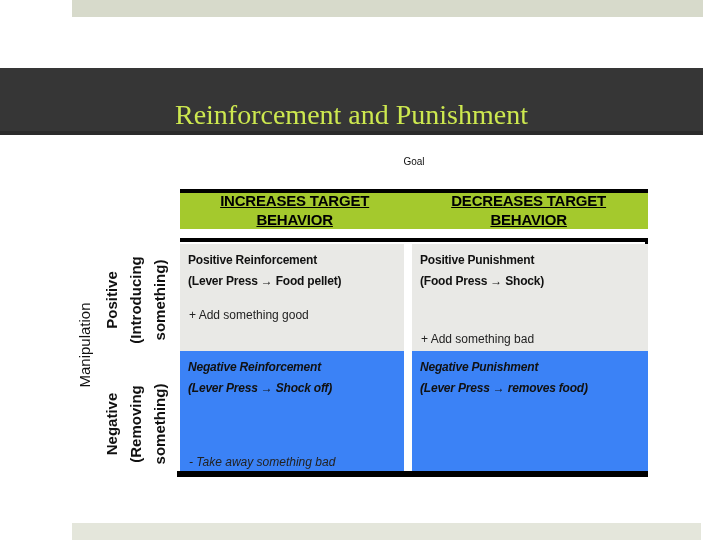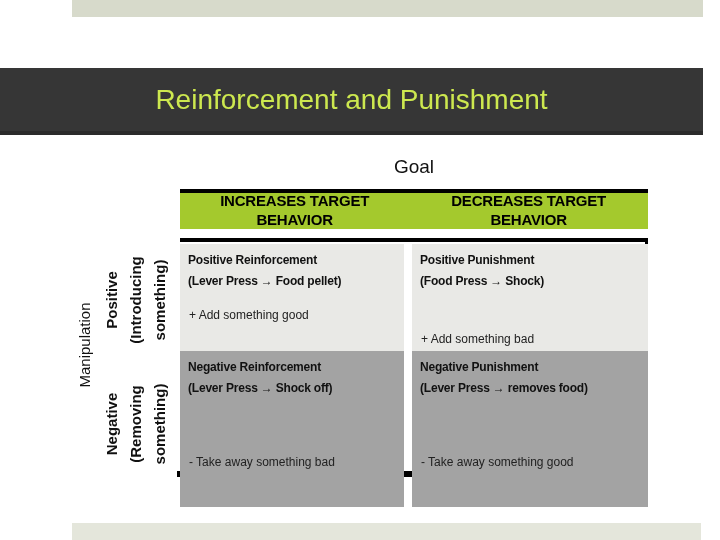--- a/index.html
+++ b/index.html
@@ -19,52 +19,52 @@
   }
   .bottom-band {
     position: absolute; left: 72px; top: 523px; width: 629px; height: 17px;
     background: var(--accent-band-bottom, #e4e6db);
   }
 
   .title-bar {
     position: absolute; left: 0; top: 68px; width: 703px; height: 63px;
     background: var(--title-bar-bg, #363636);
     border-bottom: 4px solid #2b2b2b;
-    display: flex; align-items: center; justify-content: center;
+    display: flex; align-items: flex-end; justify-content: center; font-family: Liberation Serif, serif;
   }
   .title-text {
     color: var(--title-text, #cde84f);
     font-size: 28px;
     white-space: nowrap;
   }
 
   .goal-label {
     position: absolute; left: 180px; top: 156px; width: 468px;
-    text-align: center; font-size: 19px; color: #111;
+    text-align: center; font-size: 10px; color: #111;
   }
 
   .t-top-line   { position: absolute; left: 180px; top: 189px; width: 468px; height: 4px; background: #000; }
   .t-header     { position: absolute; left: 180px; top: 193px; width: 468px; height: 36px;
-                  background: var(--header-green, #a4c92d); display: flex; }
+                  background: var(--header-green, #a4c92d); display: flex; text-decoration: underline; }
   .t-header .hcell {
     display: flex; align-items: center; justify-content: center;
     font-weight: bold; font-size: 15px; letter-spacing: -0.2px;
     line-height: 1.25; text-align: center; color: #000; padding: 0 14px; box-sizing: border-box;
   }
   .hcell.left  { flex-basis: 49%; }
   .hcell.right { flex-basis: 51%; }
   .t-header-line { position: absolute; left: 180px; top: 238px; width: 468px; height: 4px; background: #000; }
   .t-right-line  { position: absolute; left: 645px; top: 241px; width: 3px; height: 236px; background: #000; }
   .t-bottom-line { position: absolute; left: 177px; top: 471px; width: 471px; height: 6px; background: #000; }
 
   .cell { position: absolute; box-sizing: border-box; padding: 6px 5px 5px 8px; }
   .c-left  { left: 180px; width: 224px; }
   .c-right { left: 412px; width: 236px; padding-right: 28px; }
   .c-r1 { top: 244px; height: 107px; background: var(--row1-bg, #e9e9e6); }
-  .c-r2 { top: 351px; height: 156px; background: #a3a3a3; }
+  .c-r2 { top: 351px; height: 120px; background: #3b82f6; font-style: italic; }
   .cell .ctitle, .cell .cdetail {
     font-weight: bold; font-size: 12px; letter-spacing: -0.2px;
     line-height: 21px; color: #111;
   }
   .cell .cnote {
     position: absolute; left: 9px; font-size: 12px; color: #222; white-space: nowrap;
   }
   .note-r1-mid    { top: 64px; }
   .note-r1-bottom { top: 88px; }
   .note-r2-bottom { top: 104px; }
@@ -121,21 +121,20 @@
 
   <div class="cell c-left c-r2">
     <div class="ctitle">Negative Reinforcement</div>
     <div class="cdetail">(Lever Press → Shock off)</div>
     <div class="cnote note-r2-bottom">- Take away something bad</div>
   </div>
 
   <div class="cell c-right c-r2">
     <div class="ctitle">Negative Punishment</div>
     <div class="cdetail">(Lever Press → removes food)</div>
-    <div class="cnote note-r2-bottom">- Take away something good</div>
   </div>
 
   <div class="manipulation-label">Manipulation</div>
 
   <div class="rot-row-header rot-positive">
     <span>Positive</span>
     <span>(Introducing</span>
     <span>something)</span>
   </div>
 

